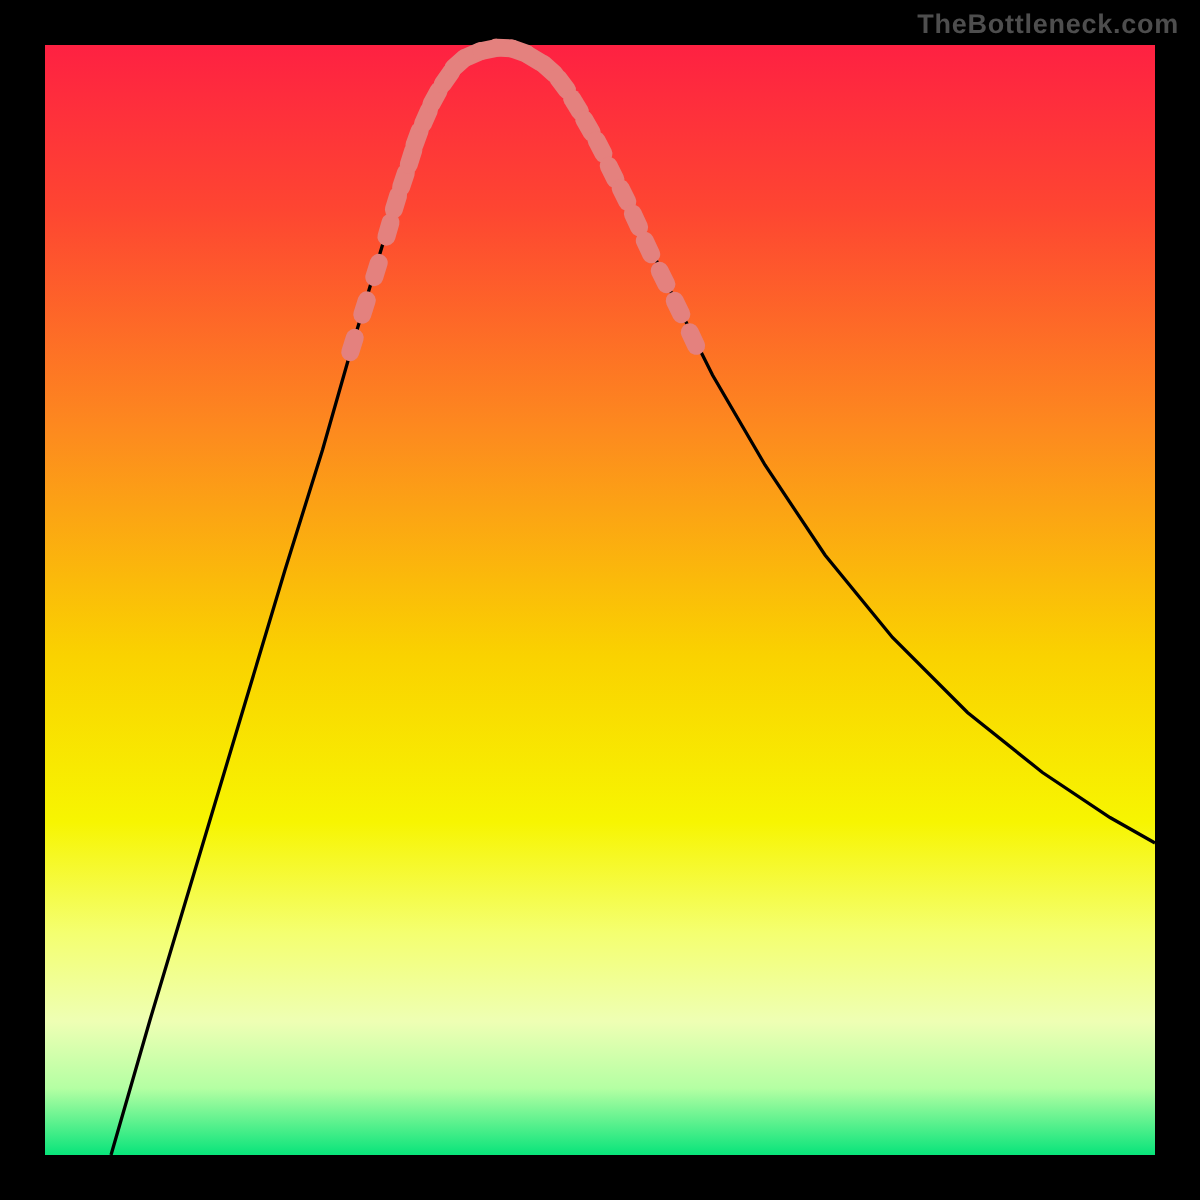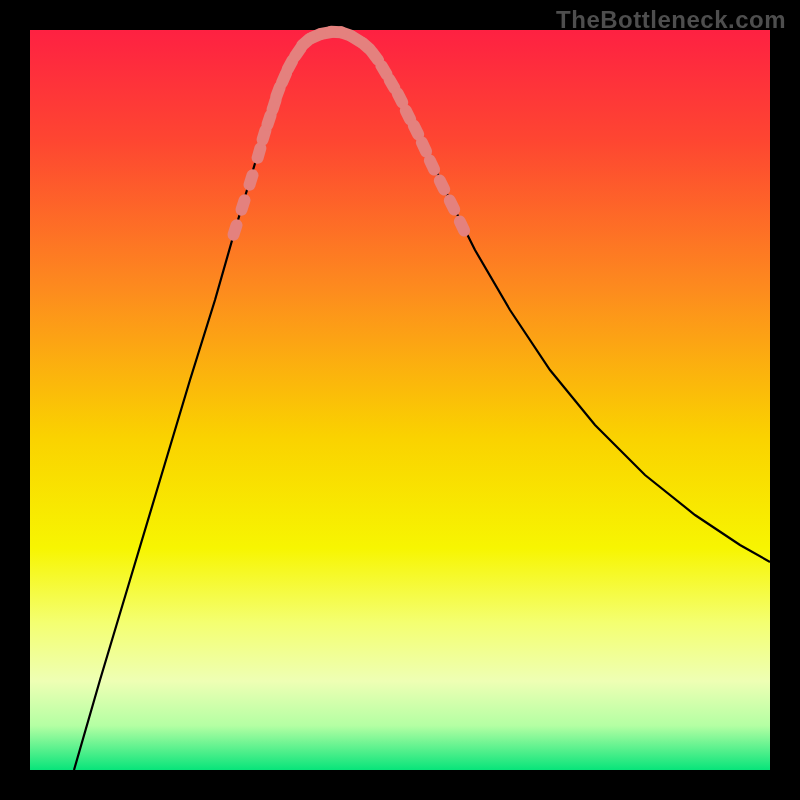--- a/index.html
+++ b/index.html
@@ -31,21 +31,21 @@
     top: 0;
     left: 0;
     width: 100%;
     height: 100%;
   }
   .watermark {
     position: absolute;
     top: 6px;
     right: 14px;
     color: #4e4e4e;
-    font-size: 24px;
+    font-size: 18px;
     font-weight: 600;
     letter-spacing: 0.5px;
     user-select: none;
   }
   svg.curve {
     position: absolute;
     top: 0;
     left: 0;
     width: 100%;
     height: 100%;

